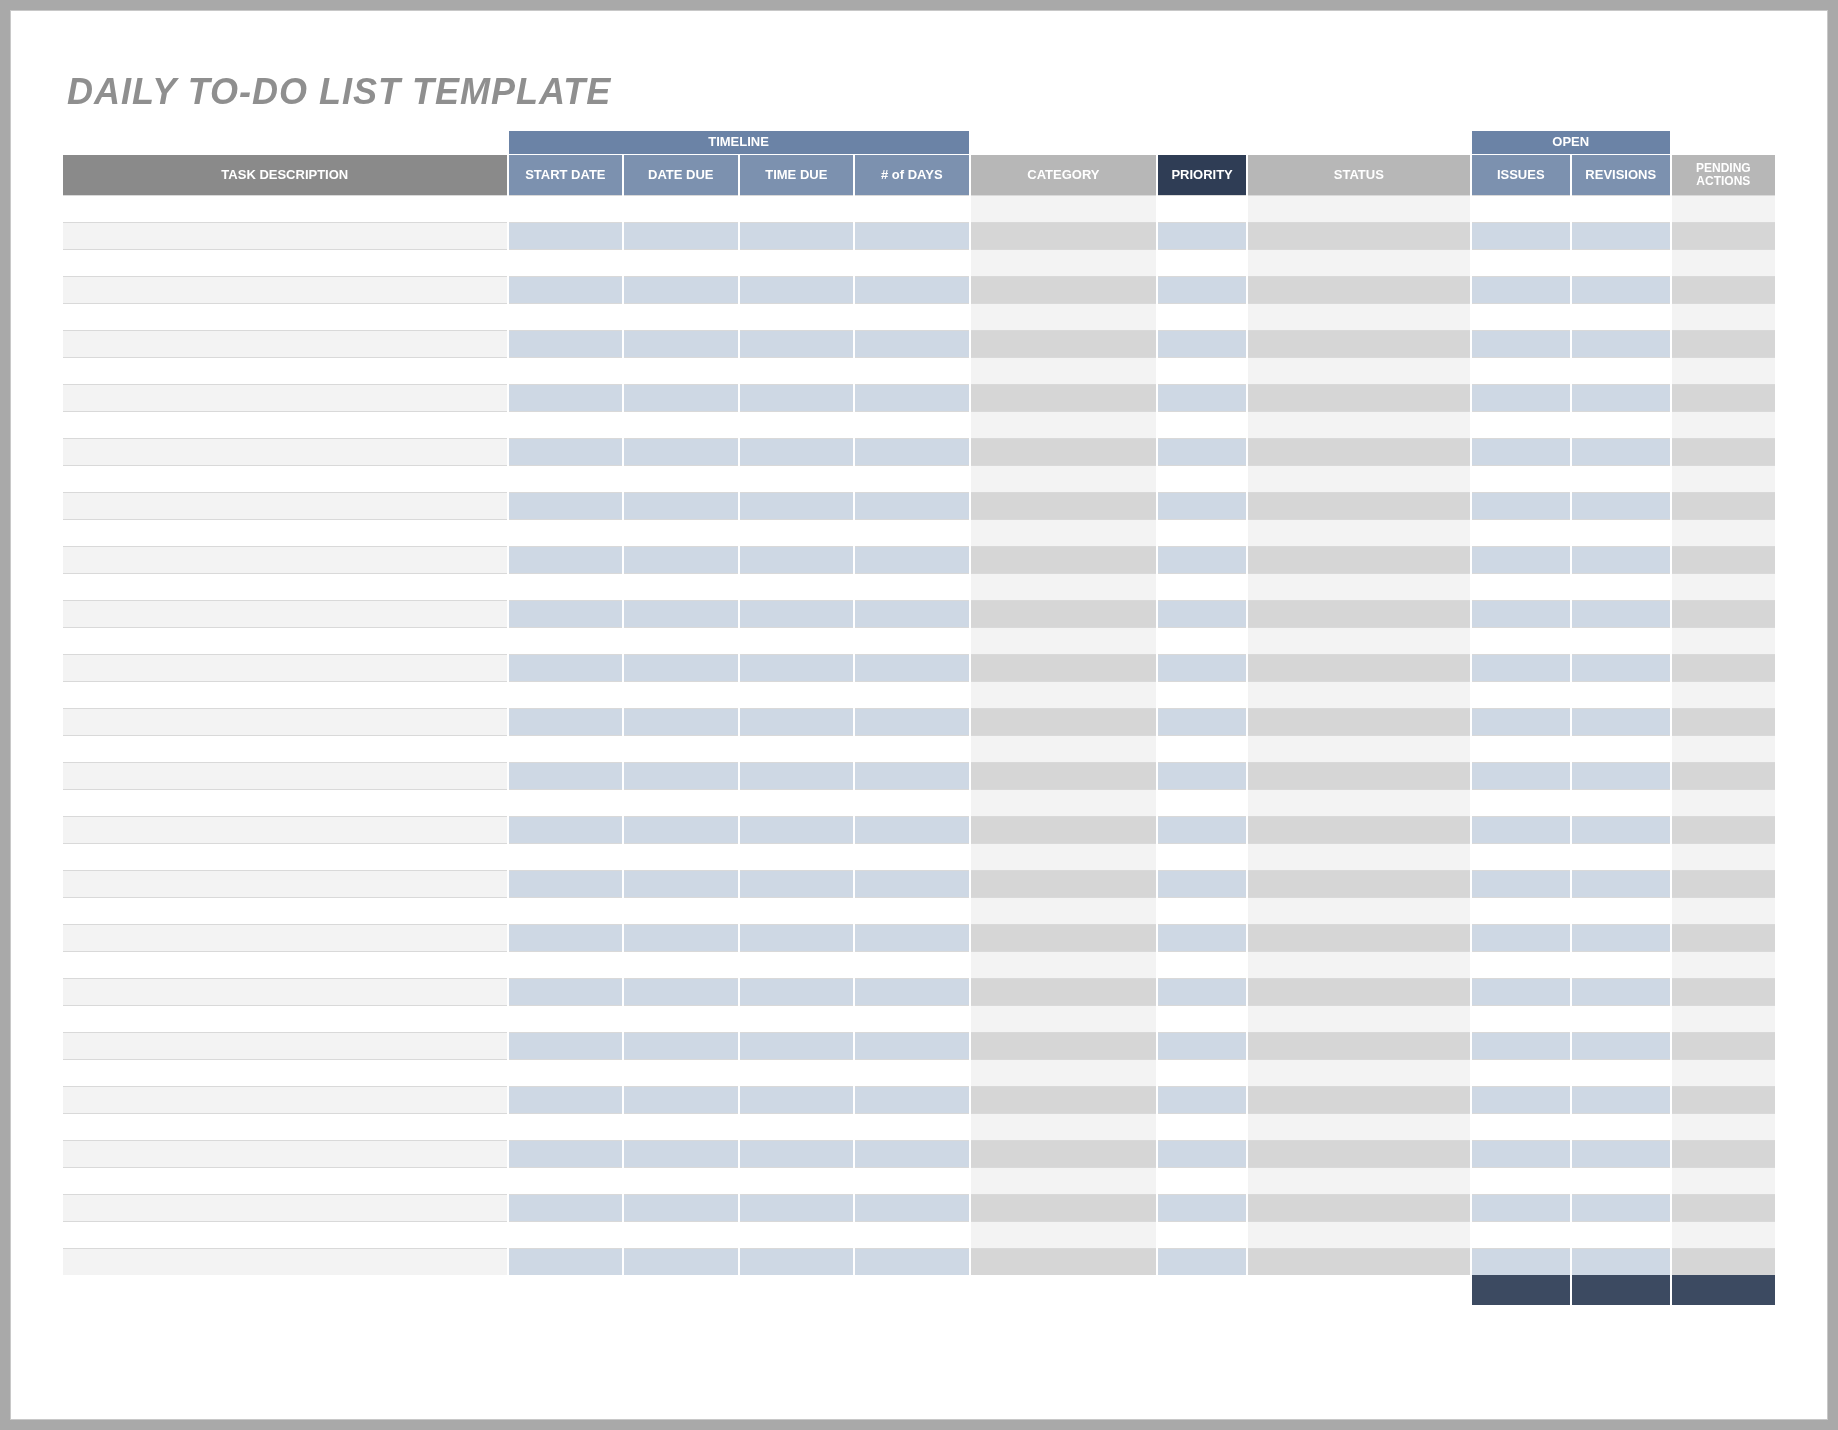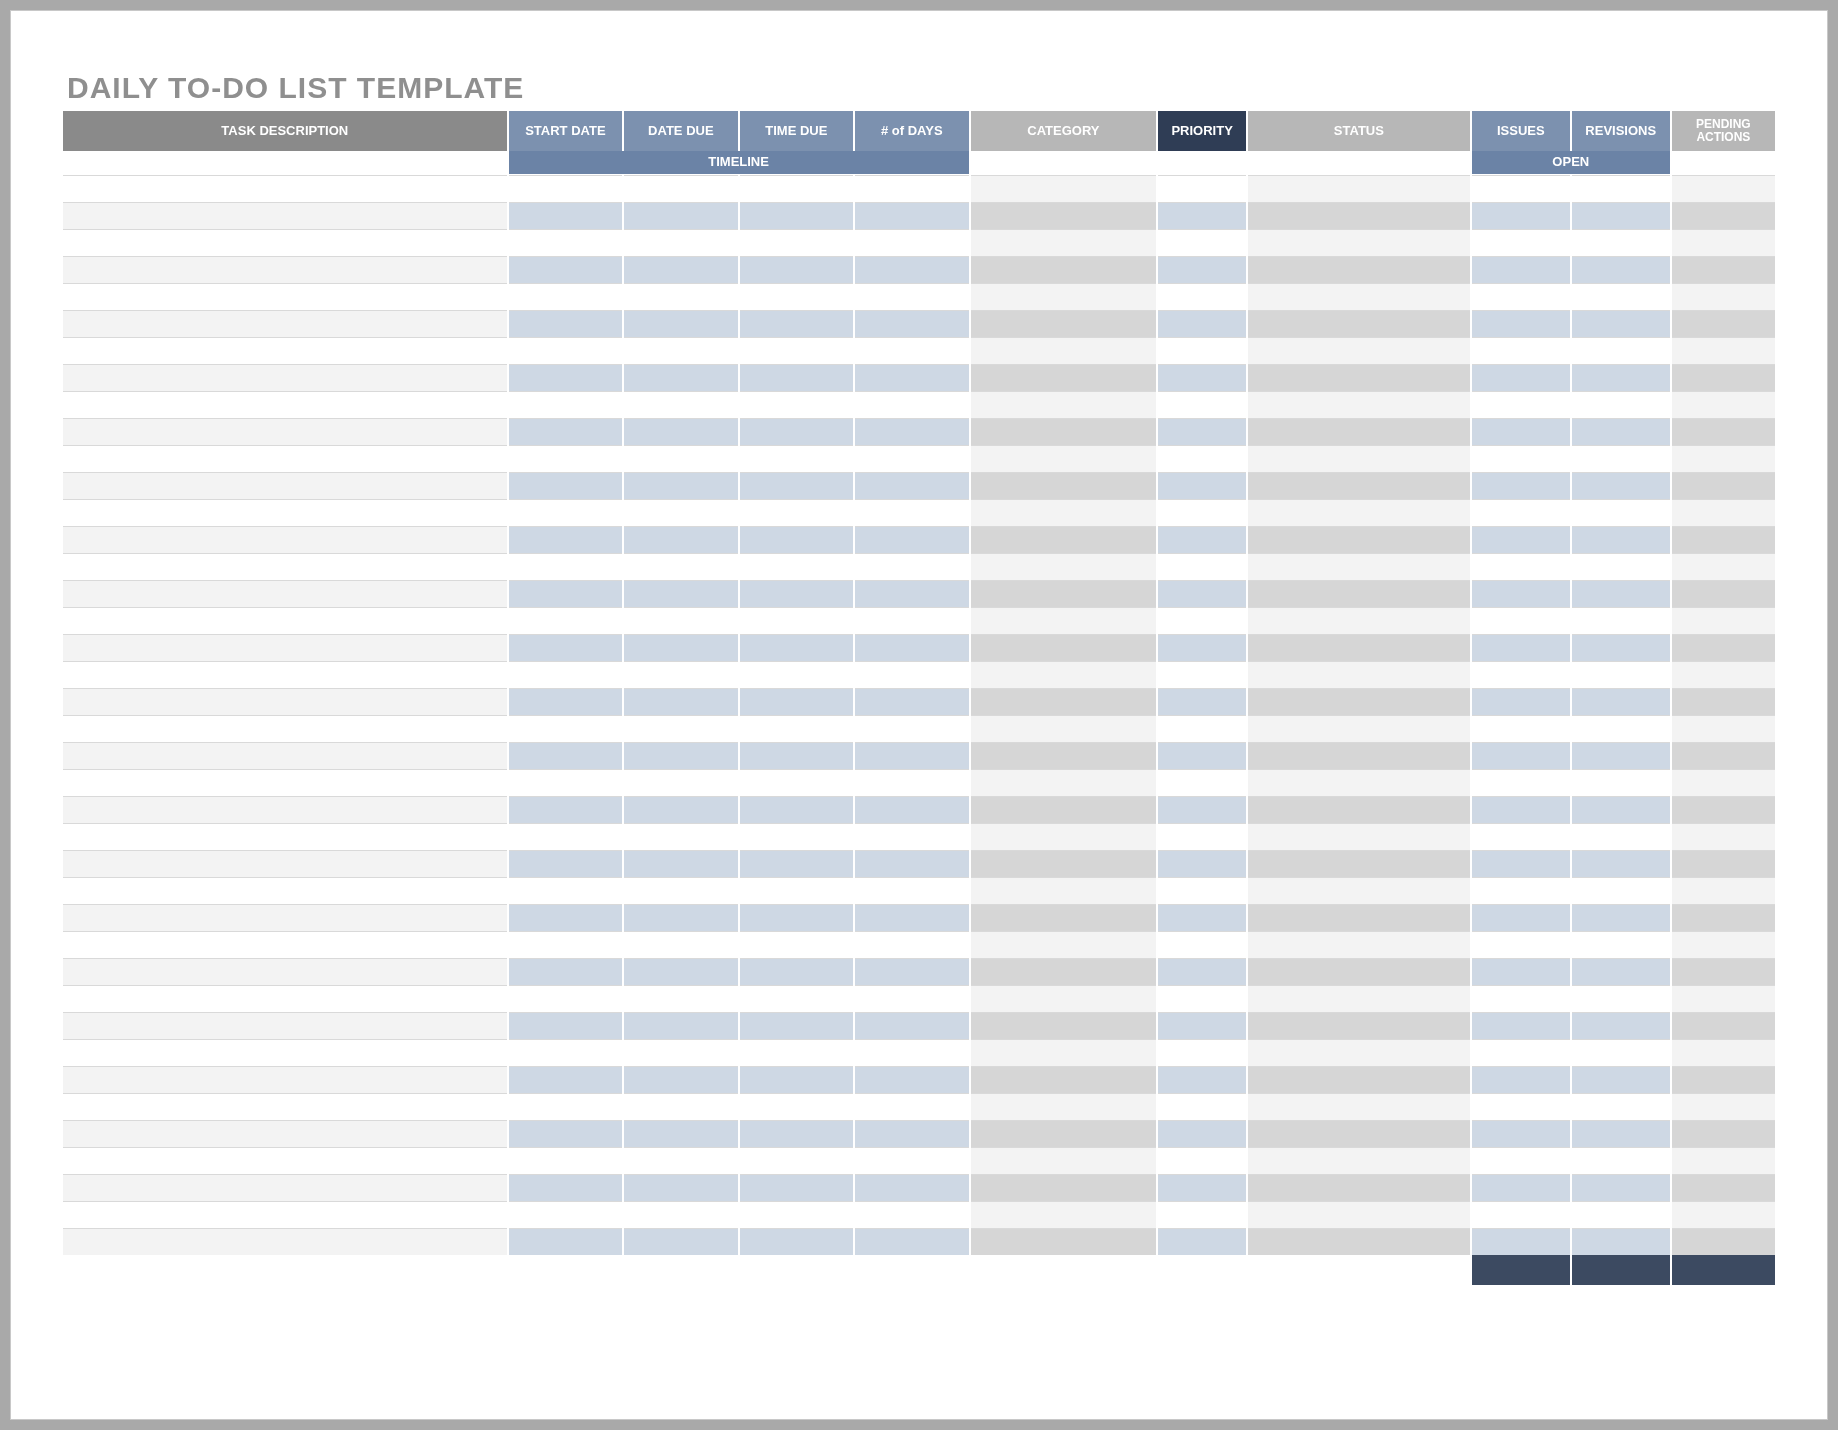--- a/index.html
+++ b/index.html
@@ -10,26 +10,27 @@
     font-family: Arial, Helvetica, sans-serif;
   }
   .page {
     background: #ffffff;
     width: 100%;
     height: 100%;
     padding: 60px 50px 50px 50px;
     border: 1px solid #c8c8c8;
   }
   .title {
-    font-size: 30px;
+    font-size: 36px;
     font-weight: 700;
     color: #8f8f8f;
     letter-spacing: 1px;
-    margin-bottom: 6px;
+    margin-bottom: 18px;
     margin-left: 6px;
+    font-style: italic;
   }
   table {
     border-collapse: separate;
     border-spacing: 2px 0;
     width: 100%;
     table-layout: fixed;
   }
   th, td {
     font-size: 13px;
     font-weight: 700;
@@ -98,39 +99,39 @@
       <col class="c-category">
         <col class="c-priority">
         <col class="c-status">
       <col class="c-issues">
         <col class="c-revisions">
         <col class="c-pending">
     </colgroup>
 
     <thead>
       <tr>
+        <th class="grp-blank"></th>
+        <th class="grp-timeline" colspan="4">TIMELINE</th>
+        <th class="grp-blank" colspan="3"></th>
+        <th class="grp-open" colspan="2">OPEN</th>
+        <th class="grp-blank"></th>
+      </tr>
+      <tr>
         <th class="hdr-grey">TASK DESCRIPTION</th>
         <th class="hdr-blue">START DATE</th>
         <th class="hdr-blue">DATE DUE</th>
         <th class="hdr-blue">TIME DUE</th>
         <th class="hdr-blue"># of DAYS</th>
         <th class="hdr-lightgrey">CATEGORY</th>
         <th class="hdr-dark">PRIORITY</th>
         <th class="hdr-lightgrey">STATUS</th>
         <th class="hdr-blue">ISSUES</th>
         <th class="hdr-blue">REVISIONS</th>
         <th class="hdr-pending">PENDING ACTIONS</th>
       </tr>
-      <tr>
-        <th class="grp-blank"></th>
-        <th class="grp-timeline" colspan="4">TIMELINE</th>
-        <th class="grp-blank" colspan="3"></th>
-        <th class="grp-open" colspan="2">OPEN</th>
-        <th class="grp-blank"></th>
-      </tr>
     </thead>
 
     <tbody id="tbody">
         <tr class="odd">
           <td class="bg-white"></td>
           <td class="bg-pale"></td>
           <td class="bg-pale"></td>
           <td class="bg-pale"></td>
           <td class="bg-pale"></td>
           <td class="bg-grey"></td>

